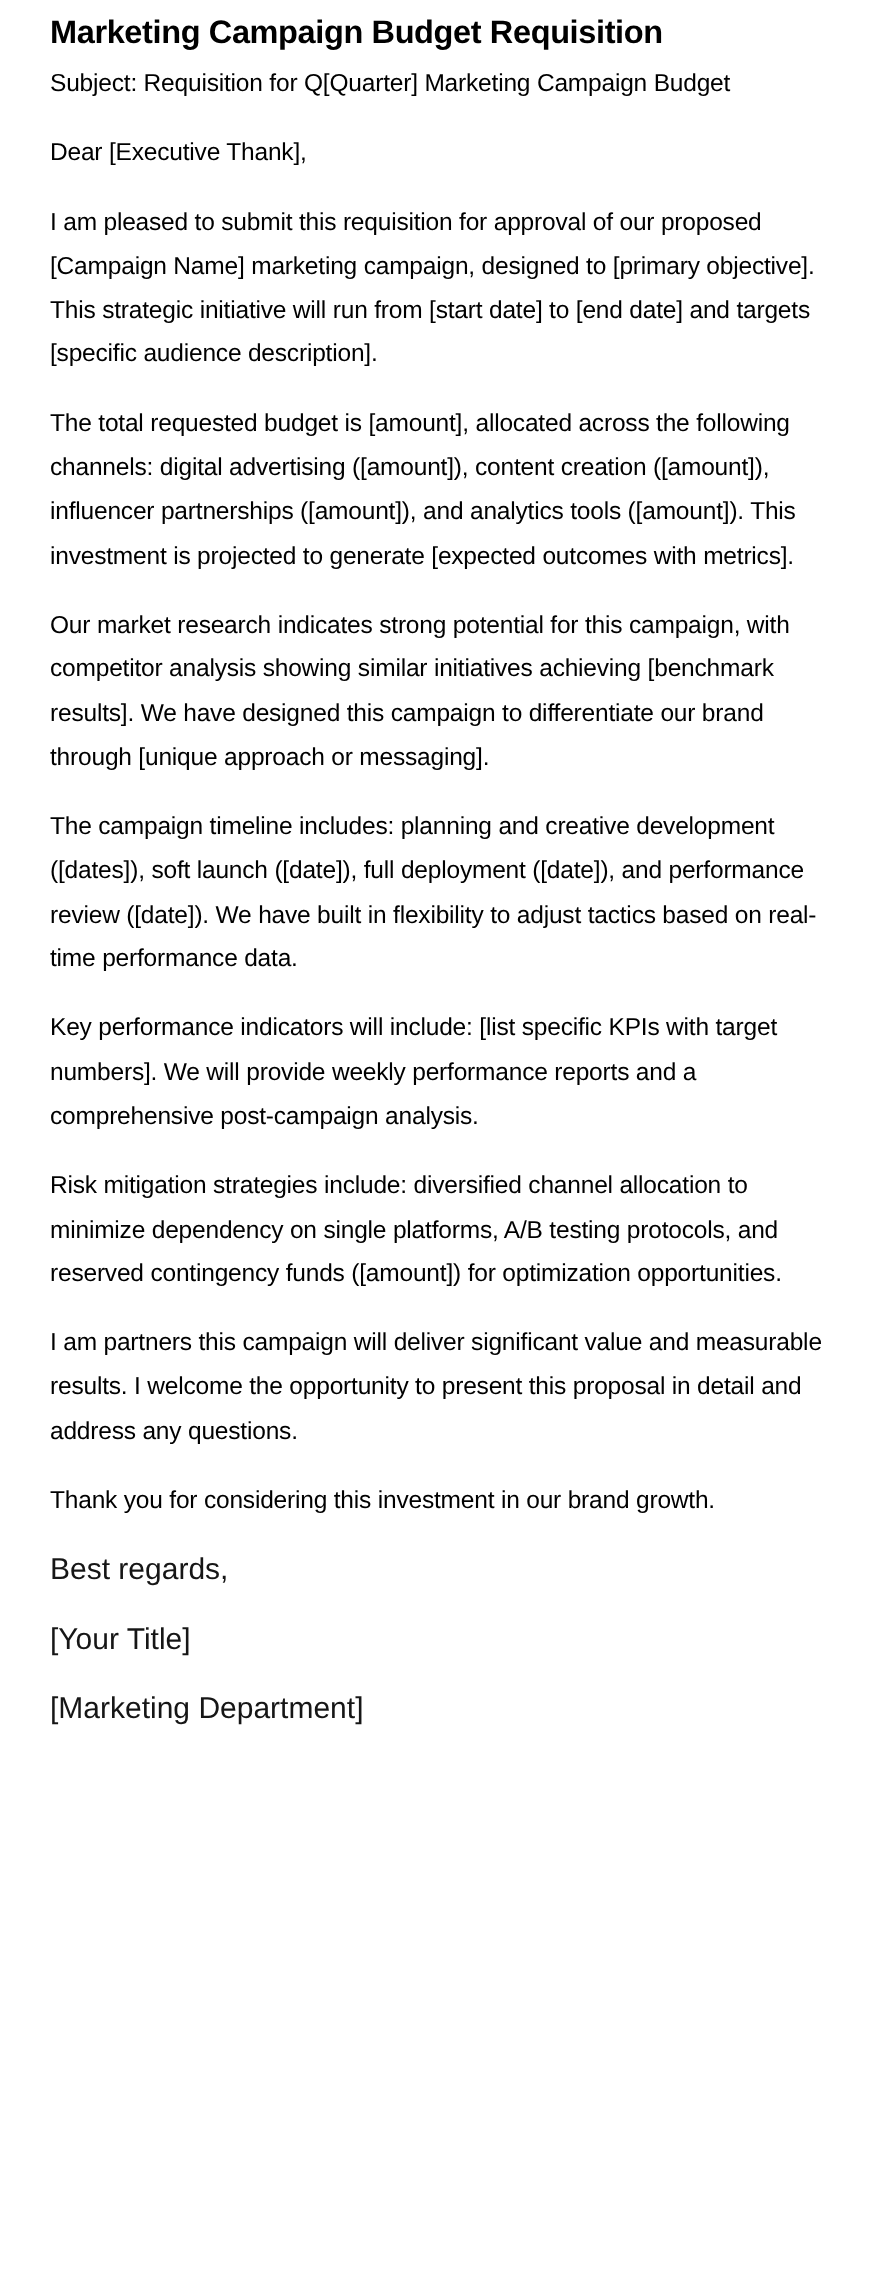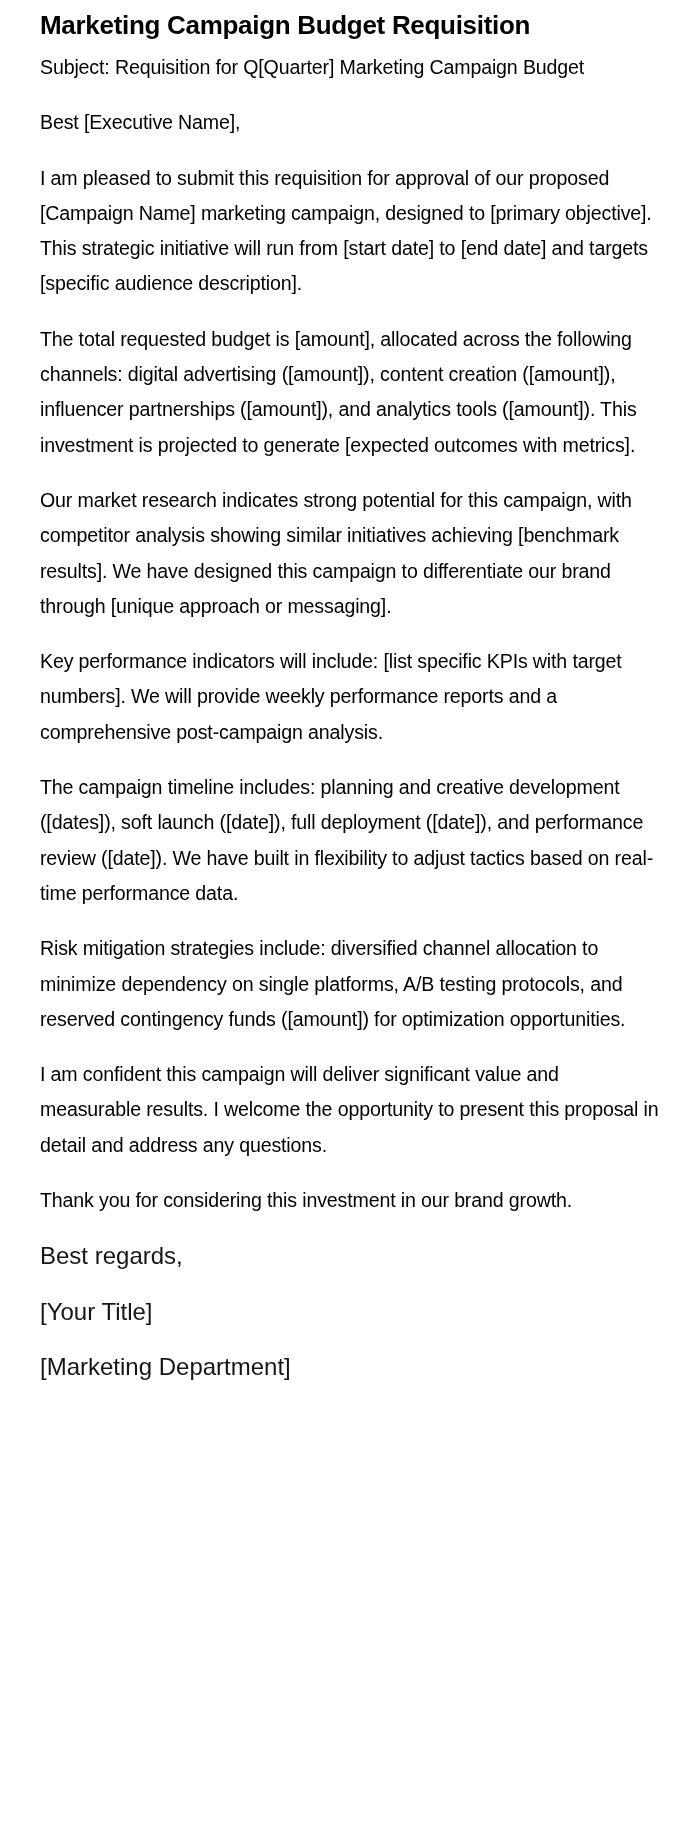--- a/index.html
+++ b/index.html
@@ -38,27 +38,27 @@
       color: #161616;
     }
   </style>
 </head>
 <body>
 
 <div class="doc">
   <h1 class="doc-title">Marketing Campaign Budget Requisition</h1>
 
   <p class="para">Subject: Requisition for Q[Quarter] Marketing Campaign Budget</p>
-  <p class="para">Best [Executive Name],</p>
+  <p class="para">Dear [Executive Thank],</p>
 
   <p class="para">I am pleased to submit this requisition for approval of our proposed [Campaign Name] marketing campaign, designed to [primary objective]. This strategic initiative will run from [start date] to [end date] and targets [specific audience description].</p>
   <p class="para">The total requested budget is [amount], allocated across the following channels: digital advertising ([amount]), content creation ([amount]), influencer partnerships ([amount]), and analytics tools ([amount]). This investment is projected to generate [expected outcomes with metrics].</p>
   <p class="para">Our market research indicates strong potential for this campaign, with competitor analysis showing similar initiatives achieving [benchmark results]. We have designed this campaign to differentiate our brand through [unique approach or messaging].</p>
+  <p class="para">The campaign timeline includes: planning and creative development ([dates]), soft launch ([date]), full deployment ([date]), and performance review ([date]). We have built in flexibility to adjust tactics based on real-time performance data.</p>
   <p class="para">Key performance indicators will include: [list specific KPIs with target numbers]. We will provide weekly performance reports and a comprehensive post-campaign analysis.</p>
-  <p class="para">The campaign timeline includes: planning and creative development ([dates]), soft launch ([date]), full deployment ([date]), and performance review ([date]). We have built in flexibility to adjust tactics based on real-time performance data.</p>
   <p class="para">Risk mitigation strategies include: diversified channel allocation to minimize dependency on single platforms, A/B testing protocols, and reserved contingency funds ([amount]) for optimization opportunities.</p>
-  <p class="para">I am confident this campaign will deliver significant value and measurable results. I welcome the opportunity to present this proposal in detail and address any questions.</p>
+  <p class="para">I am partners this campaign will deliver significant value and measurable results. I welcome the opportunity to present this proposal in detail and address any questions.</p>
   <p class="para">Thank you for considering this investment in our brand growth.</p>
 
   <p class="sig-line">Best regards,</p>
   <p class="sig-line">[Your Title]</p>
   <p class="sig-line">[Marketing Department]</p>
 </div>
 
 </body></html>

